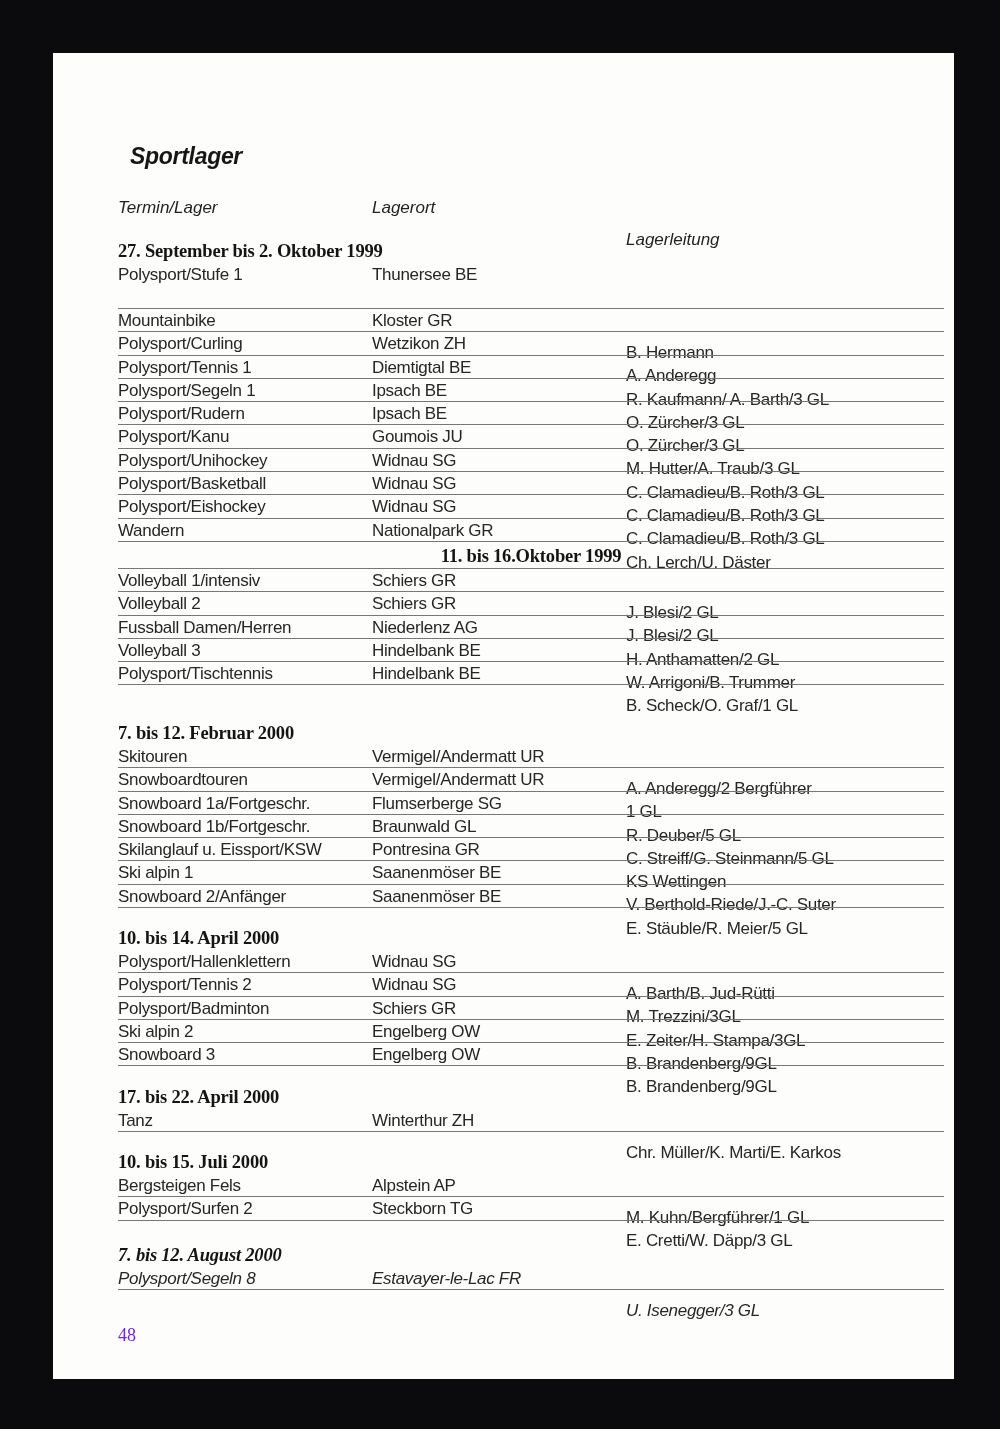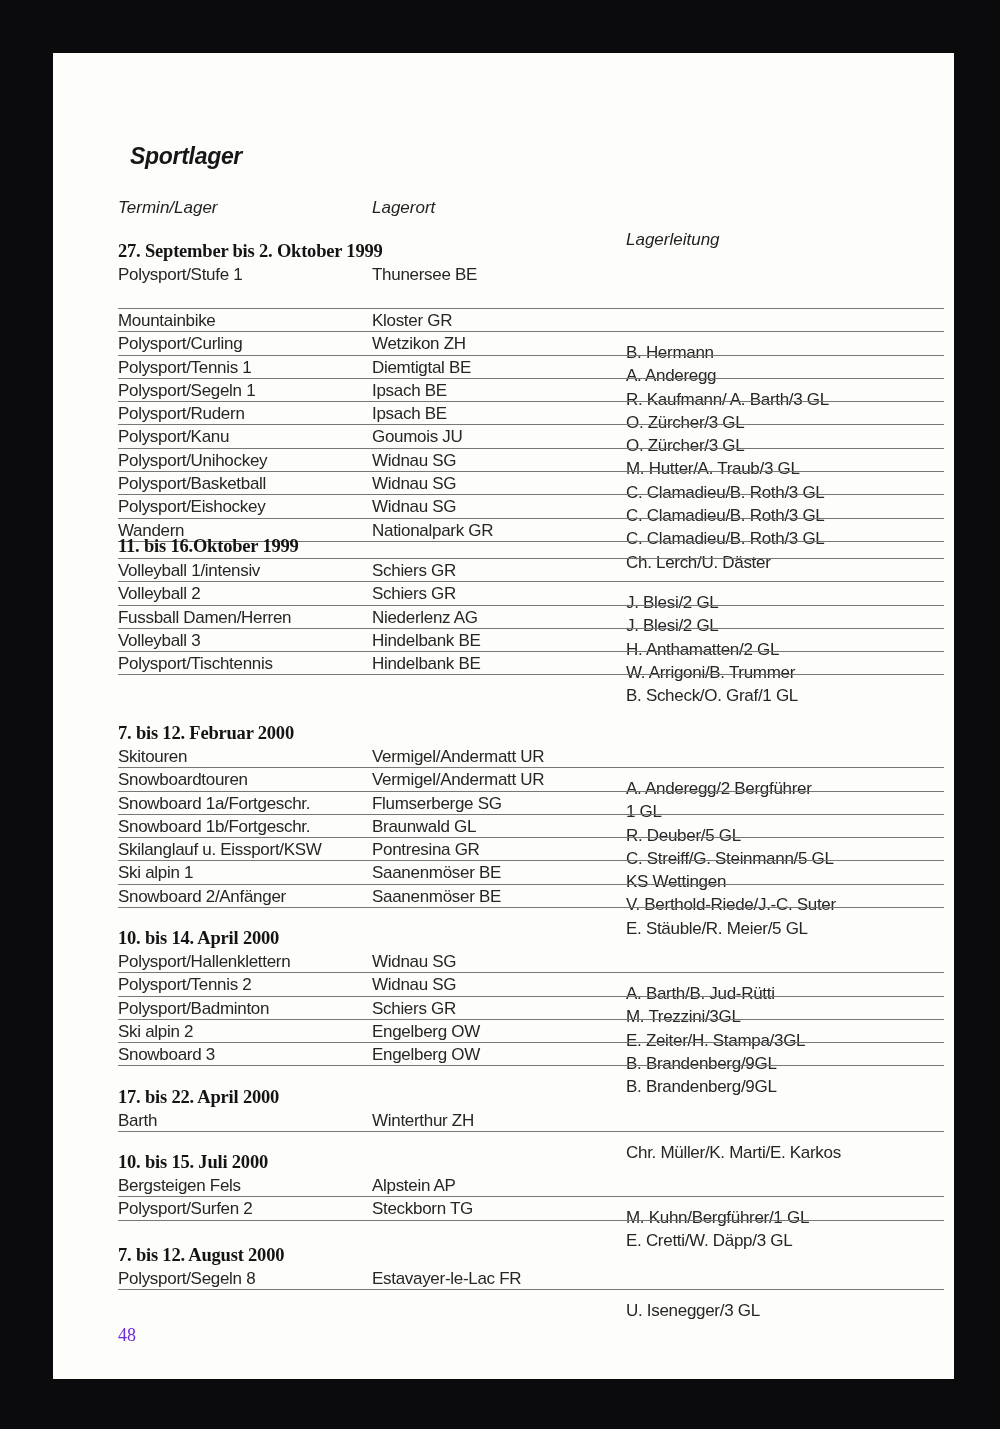--- a/index.html
+++ b/index.html
@@ -171,21 +171,21 @@
           <span class="cell c2">Widnau SG</span>
           <span class="cell c3">C. Clamadieu/B. Roth/3 GL</span>
         </div>
       <div class="row">
           <span class="cell c1">Wandern</span>
           <span class="cell c2">Nationalpark GR</span>
           <span class="cell c3">Ch. Lerch/U. Däster</span>
         </div>
     </div>
 
-    <div class="section" style="top:482px;">
+    <div class="section" style="top:492px;text-align:center;">
       <div class="section-heading underlined">11.  bis 16.Oktober 1999</div>
       <div class="row">
           <span class="cell c1">Volleyball 1/intensiv</span>
           <span class="cell c2">Schiers GR</span>
           <span class="cell c3">J. Blesi/2 GL</span>
         </div>
       <div class="row">
           <span class="cell c1">Volleyball 2</span>
           <span class="cell c2">Schiers GR</span>
           <span class="cell c3">J. Blesi/2 GL</span>
@@ -271,41 +271,41 @@
       <div class="row">
           <span class="cell c1">Snowboard 3</span>
           <span class="cell c2">Engelberg OW</span>
           <span class="cell c3">B. Brandenberg/9GL</span>
         </div>
     </div>
 
     <div class="section" style="top:1033px;">
       <div class="section-heading">17.  bis 22. April 2000</div>
       <div class="row">
-          <span class="cell c1">Barth</span>
+          <span class="cell c1">Tanz</span>
           <span class="cell c2">Winterthur ZH</span>
           <span class="cell c3">Chr. Müller/K. Marti/E. Karkos</span>
         </div>
     </div>
 
     <div class="section" style="top:1098px;">
       <div class="section-heading">10.  bis 15. Juli 2000</div>
       <div class="row">
           <span class="cell c1">Bergsteigen Fels</span>
           <span class="cell c2">Alpstein AP</span>
           <span class="cell c3">M. Kuhn/Bergführer/1 GL</span>
         </div>
       <div class="row">
           <span class="cell c1">Polysport/Surfen 2</span>
           <span class="cell c2">Steckborn TG</span>
           <span class="cell c3">E. Cretti/W. Däpp/3 GL</span>
         </div>
     </div>
 
-    <div class="section" style="top:1191px;">
+    <div class="section" style="top:1191px;font-style:italic;">
       <div class="section-heading">7.  bis 12. August 2000</div>
       <div class="row">
           <span class="cell c1">Polysport/Segeln 8</span>
           <span class="cell c2">Estavayer-le-Lac FR</span>
           <span class="cell c3">U. Isenegger/3 GL</span>
         </div>
     </div>
 
     <div class="page-number">48</div>
   </div>

